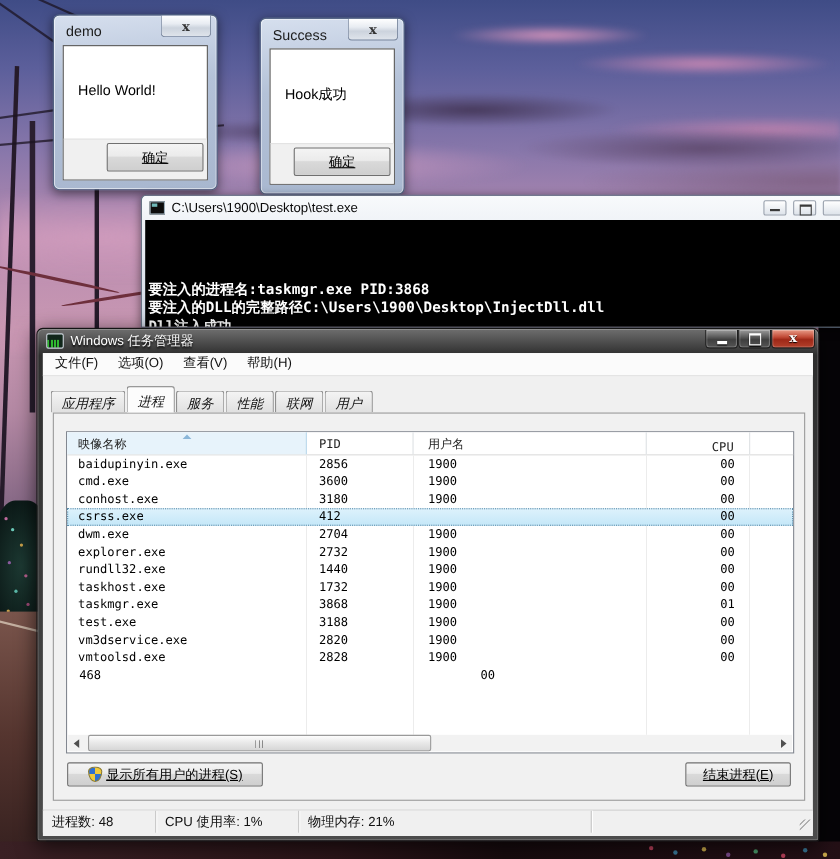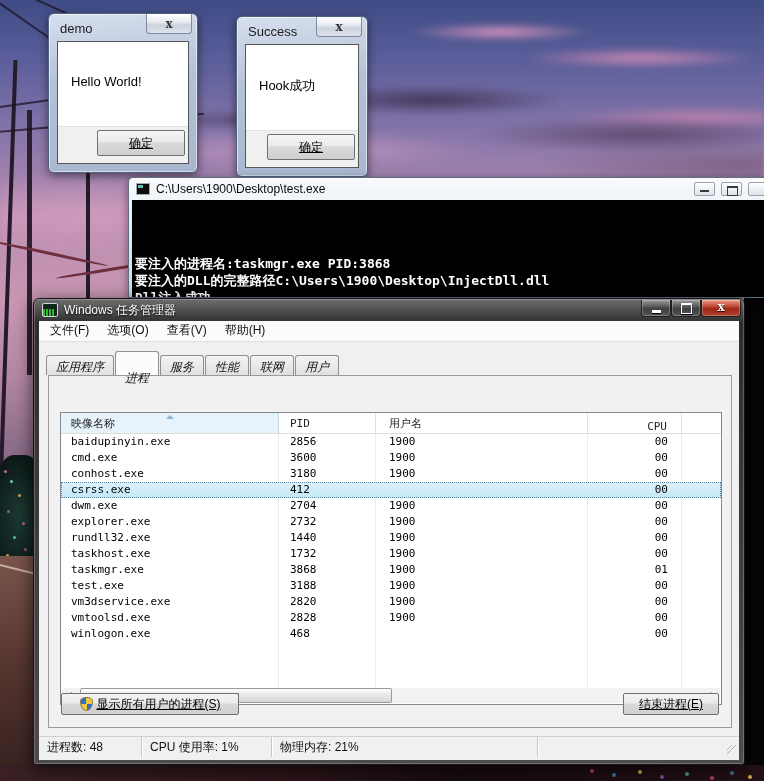--- a/index.html
+++ b/index.html
@@ -117,27 +117,27 @@
   .tbtn-max::after { content:""; width:9px; height:8px; border:1px solid #fff; border-top:2px solid #fff; box-shadow:0 1px 1px #000; }
   .tbtn-close::after { content:"x"; font:bold 12px "DejaVu Serif",serif; color:#fff; text-shadow:0 1px 1px #000; margin-top:-2px; }
   .tm-inner { position:absolute; left:5px; right:5px; top:22px; bottom:4px; background:#f0f0f0; }
   .tm-menubar { position:absolute; left:0; right:0; top:0; height:21px; background:#fbfbfb;
     border-bottom:1px solid #e2e2e2; display:flex; align-items:flex-end; padding-left:2px; }
   .tm-menuitem { font-size:12px; color:#111; padding:2px 9px; }
   .tm-tabs { position:absolute; left:7px; top:31px; display:flex; align-items:flex-end; height:23px;font-style:italic; }
   .tm-tab { font-size:12px; color:#111; padding:3px 9px 3px; margin-right:1px;
     background:linear-gradient(#f4f4f4,#e0e0e0); border:1px solid #8f8f8f; border-bottom:none;
     border-radius:3px 3px 0 0; height:20px; }
-  .tm-tab.active { background:#fcfcfc; height:24px; padding-top:18px; position:relative; z-index:3; }
+  .tm-tab.active { background:#fcfcfc; height:24px; padding-top:5px; position:relative; z-index:3; }
   .tm-panel { position:absolute; left:9px; top:54px; width:684px; height:353px;
     border:1px solid #9a9a9a; background:#f1f1f1; z-index:2; }
 
   
   .lv { position:absolute; left:11px; top:16px; width:662px; height:293px;
-    background:#fff; border:1px solid #828790; font-size:11px;margin-top:20px; }
+    background:#fff; border:1px solid #828790; font-size:11px; }
   .lv-header { display:flex; height:21px; background:#fff; border-bottom:1px solid #dcdcdc; }
   .lv-h { position:relative; display:flex; align-items:center; border-right:1px solid #dee1e4;
     font-family:"DejaVu Sans Mono", monospace; color:#222; }
   .lv-h-name { width:218px; padding-left:10px; background:#e7f3fb; border-right-color:#bcd9ec; }
   .lv-h-pid { width:97px; padding-left:11px; }
   .lv-h-user { width:212px; padding-left:13px; }
   .lv-h-cpu { width:94px; justify-content:flex-end; padding-right:14px;align-items:flex-end; }
   .sort-arrow { position:absolute; top:2px; left:50%; margin-left:-4px; width:0; height:0;
     border-left:4px solid transparent; border-right:4px solid transparent; border-bottom:4px solid #8ab6d8; }
   .lv-rows { position:relative; }
@@ -361,21 +361,20 @@
               </div>
 
               <div class="lv-row">
                 <div class="lv-c c-name">vmtoolsd.exe</div>
                 <div class="lv-c c-pid">2828</div>
                 <div class="lv-c c-user">1900</div>
                 <div class="lv-c c-cpu">00</div>
               </div>
 
               <div class="lv-row">
-                <div class="lv-c c-name">winlogon.exe</div>
                 <div class="lv-c c-pid">468</div>
                 <div class="lv-c c-user"></div>
                 <div class="lv-c c-cpu">00</div>
               </div>
             </div>
           <div class="hscroll">
             <div class="hs-arrow hs-left">
                 <div class="tri-l"></div>
               </div>
             <div class="hs-thumb">

